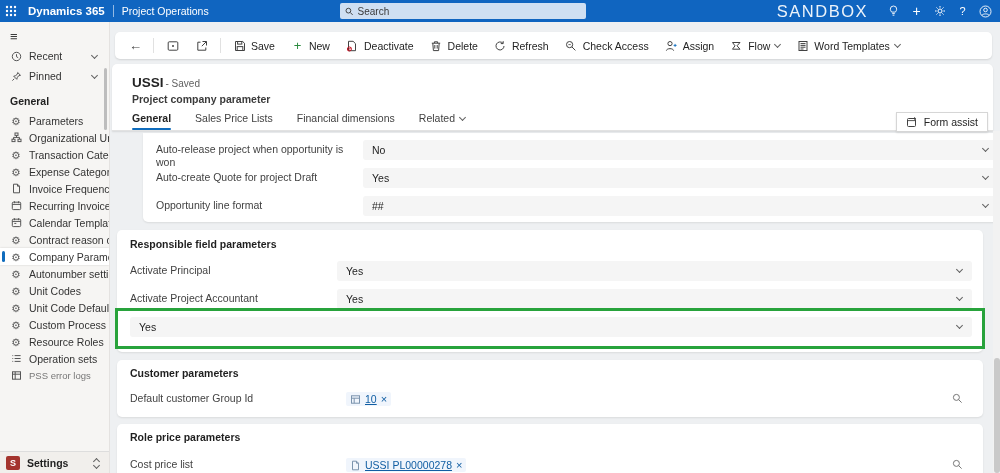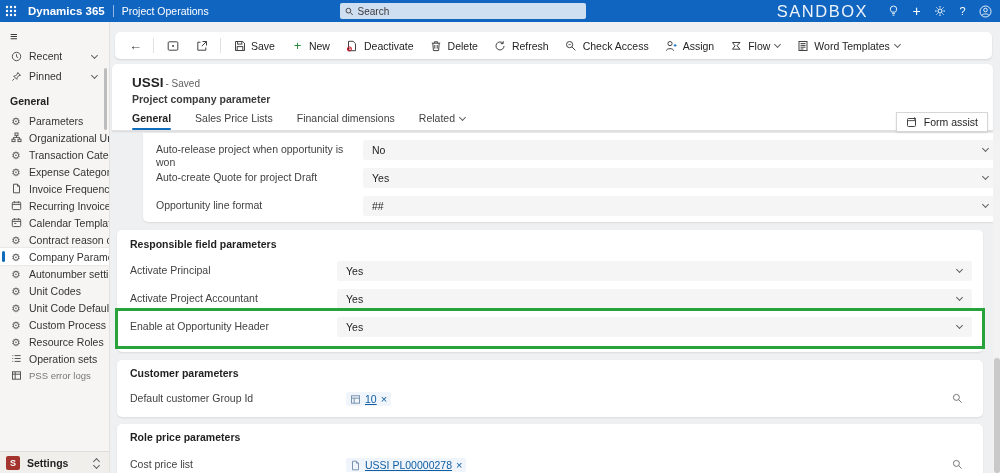--- a/index.html
+++ b/index.html
@@ -451,21 +451,20 @@
     </div>
   </div>
   <div class="frow" style="top:59px;">
     <div class="flabel">Activate Project Accountant</div>
     <div class="fval">
       <span>Yes</span>
       <span class="chev"></span>
     </div>
   </div>
   <div class="frow" style="top:87px;">
-    <div class="flabel">Enable at Opportunity Header</div>
     <div class="fval">
       <span>Yes</span>
       <span class="chev"></span>
     </div>
   </div>
   <div class="hlbox"></div>
 </div>
 
 <div class="card card3">
   <div class="ctitle" style="top:7px;">Customer parameters</div>

